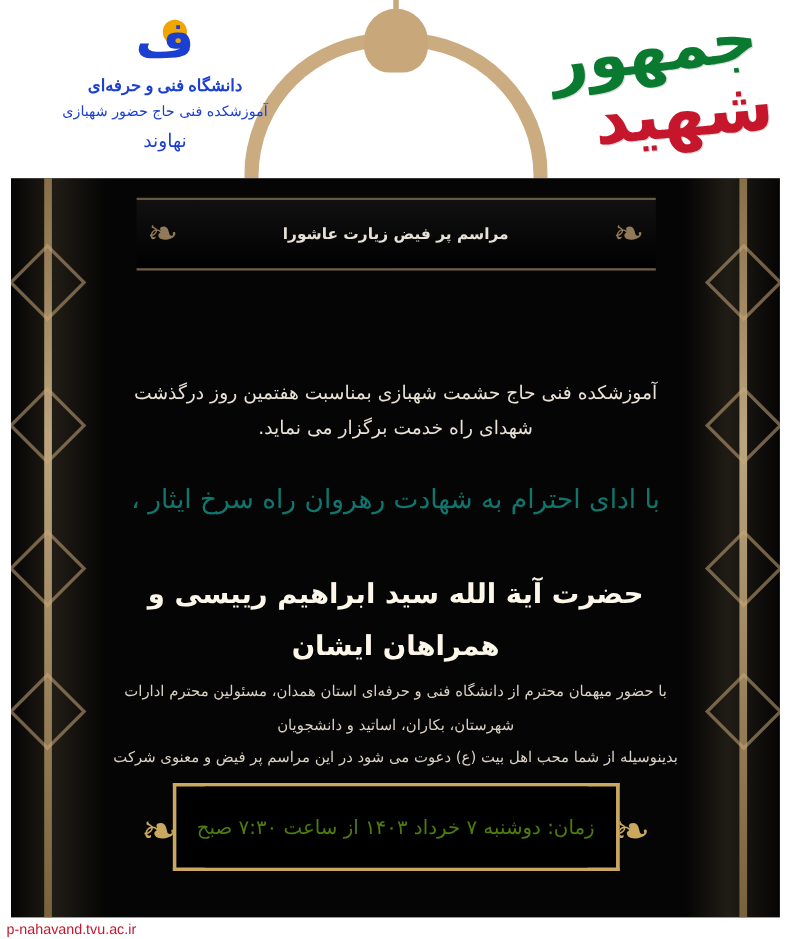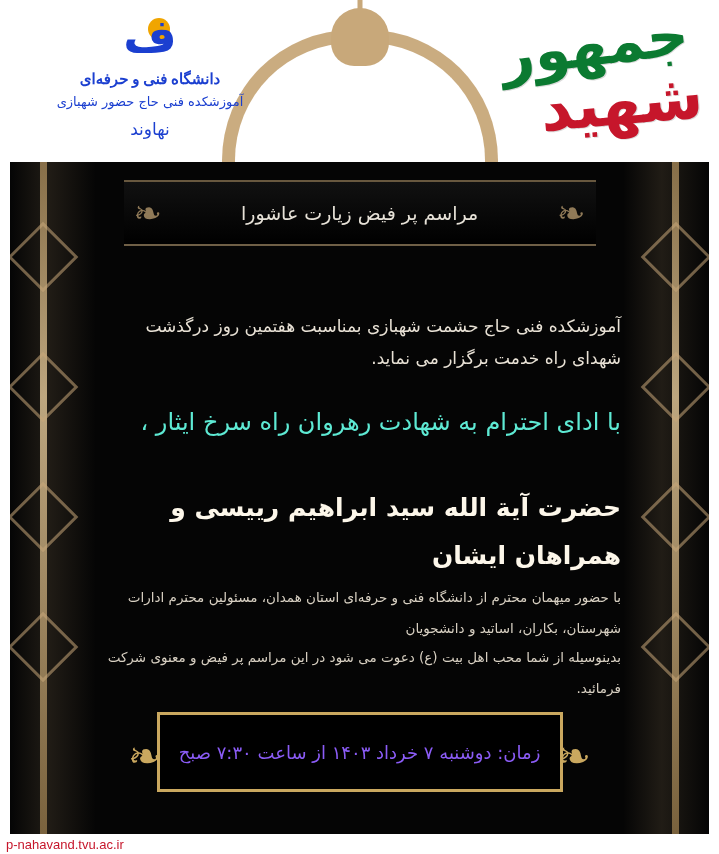--- a/index.html
+++ b/index.html
@@ -232,37 +232,40 @@
   .ribbon .orn {
     position: absolute;
     top: 6px;
     font-size: 34px;
     color: rgba(190,160,115,0.75);
     line-height: 50px;
   }
   .ribbon .orn.r { right: 10px; }
   .ribbon .orn.l { left: 10px; }
   .ribbon-text {
-    font-size: 19px;
+    font-size: 14px;
     color: #e7e2d8;
     direction: rtl;
     letter-spacing: 0.5px;
+    font-weight: bold;
   }
 
   
   .txt {
     position: absolute;
     left: 88px;
     right: 88px;
+    text-align: center;
     direction: rtl;
     color: #efe9df;
     line-height: 1.9;
+    margin-top: 32px;
   }
   .line-intro { top: 148px;  font-size: 17px; color: #e9e2d6; }
-  .line-honor { top: 238px;  font-size: 24px; color: #5eead4; }
+  .line-honor { top: 238px;  font-size: 24px; color: #0f766e; }
   .line-guest { top: 322px;  font-size: 25px; color: #fdf7ea; font-weight: bold; }
   .line-attend {
     top: 420px;
     font-size: 13.5px;
     color: #d8d0c2;
     line-height: 2.3;
   }
 
   
   .time-frame {
@@ -285,21 +288,21 @@
     top: -3px;
     width: 26px;
     height: 74px;
     border-top: 3px solid #caa85f;
     border-bottom: 3px solid #caa85f;
   }
   .time-frame:before { left: -3px; border-left: 3px solid #caa85f; }
   .time-frame:after  { right: -3px; border-right: 3px solid #caa85f; }
   .time-text {
     font-size: 18px;
-    color: #8b5cf6;
+    color: #4d7c0f;
     direction: rtl;
   }
   .corner-orn {
     position: absolute;
     bottom: 44px;
     font-size: 40px;
     color: #caa85f;
     line-height: 68px;
   }
   .corner-orn.r { right: 118px; }

